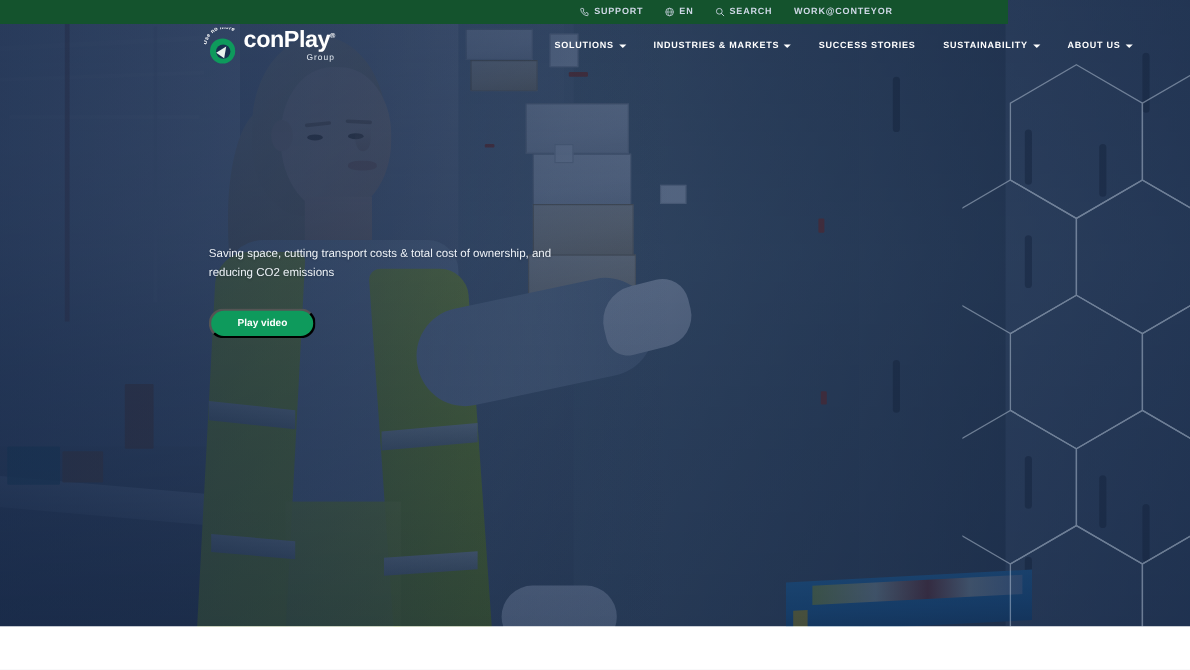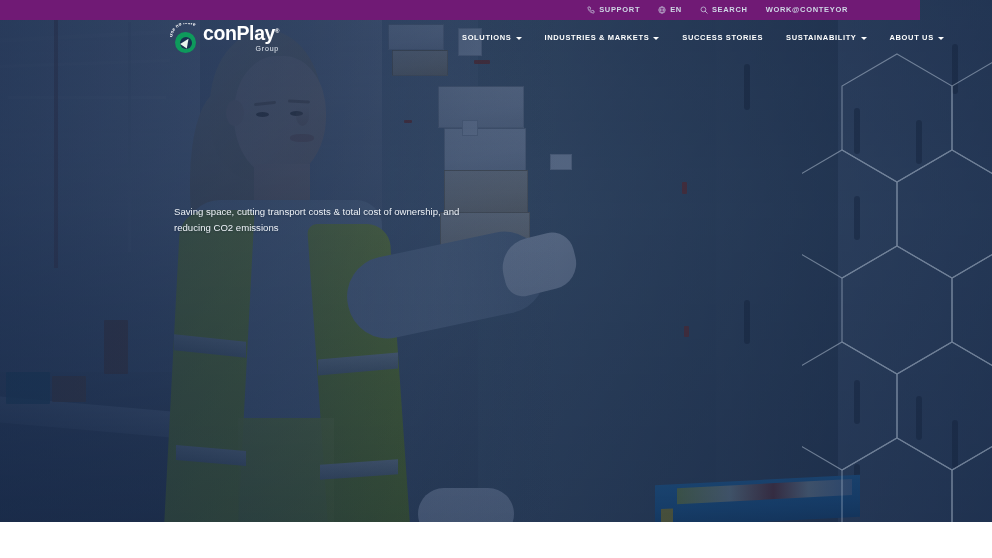--- a/index.html
+++ b/index.html
@@ -6,24 +6,24 @@
   html,body {
     width:992px; height:558px;
     background:#ffffff;
     font-family:"Liberation Sans", sans-serif;
     overflow:hidden;
   }
   .page { position:relative; width:992px; height:558px; background:#fff; }
 
   
   .topbar {
-    position:absolute; top:0; left:0; width:920px; height:20px;
-    background:#701a75; z-index:40;
+    position:absolute; top:0; left:0; width:840px; height:20px;
+    background:#14532d; z-index:40;
     display:flex; align-items:center; justify-content:flex-end;
-    padding-right:72px;
+    padding-right:96px;
   }
   .topbar-inner { display:flex; align-items:center; gap:18px; }
   .top-item {
     display:flex; align-items:center; gap:4px;
     color:#cfd8e6; font-size:7.5px; letter-spacing:.09em;
     font-weight:700; text-transform:uppercase; cursor:pointer;
     line-height:1;
   }
   .top-item svg { display:block; }
 
@@ -468,18 +468,19 @@
         <span>ABOUT US</span>
         <i class="caret"></i>
       </div>
     </nav>
 
   </div>
 
   <div class="hero-copy">
     <p class="subcopy">Saving space, cutting transport costs &amp; total cost of ownership, and reducing CO2 emissions</p>
     <div class="btn-row">
+      <button class="btn btn-primary">Play video</button>
     </div>
   </div>
 
   <div class="below"></div>
 
 </div>
 
 </body></html>

